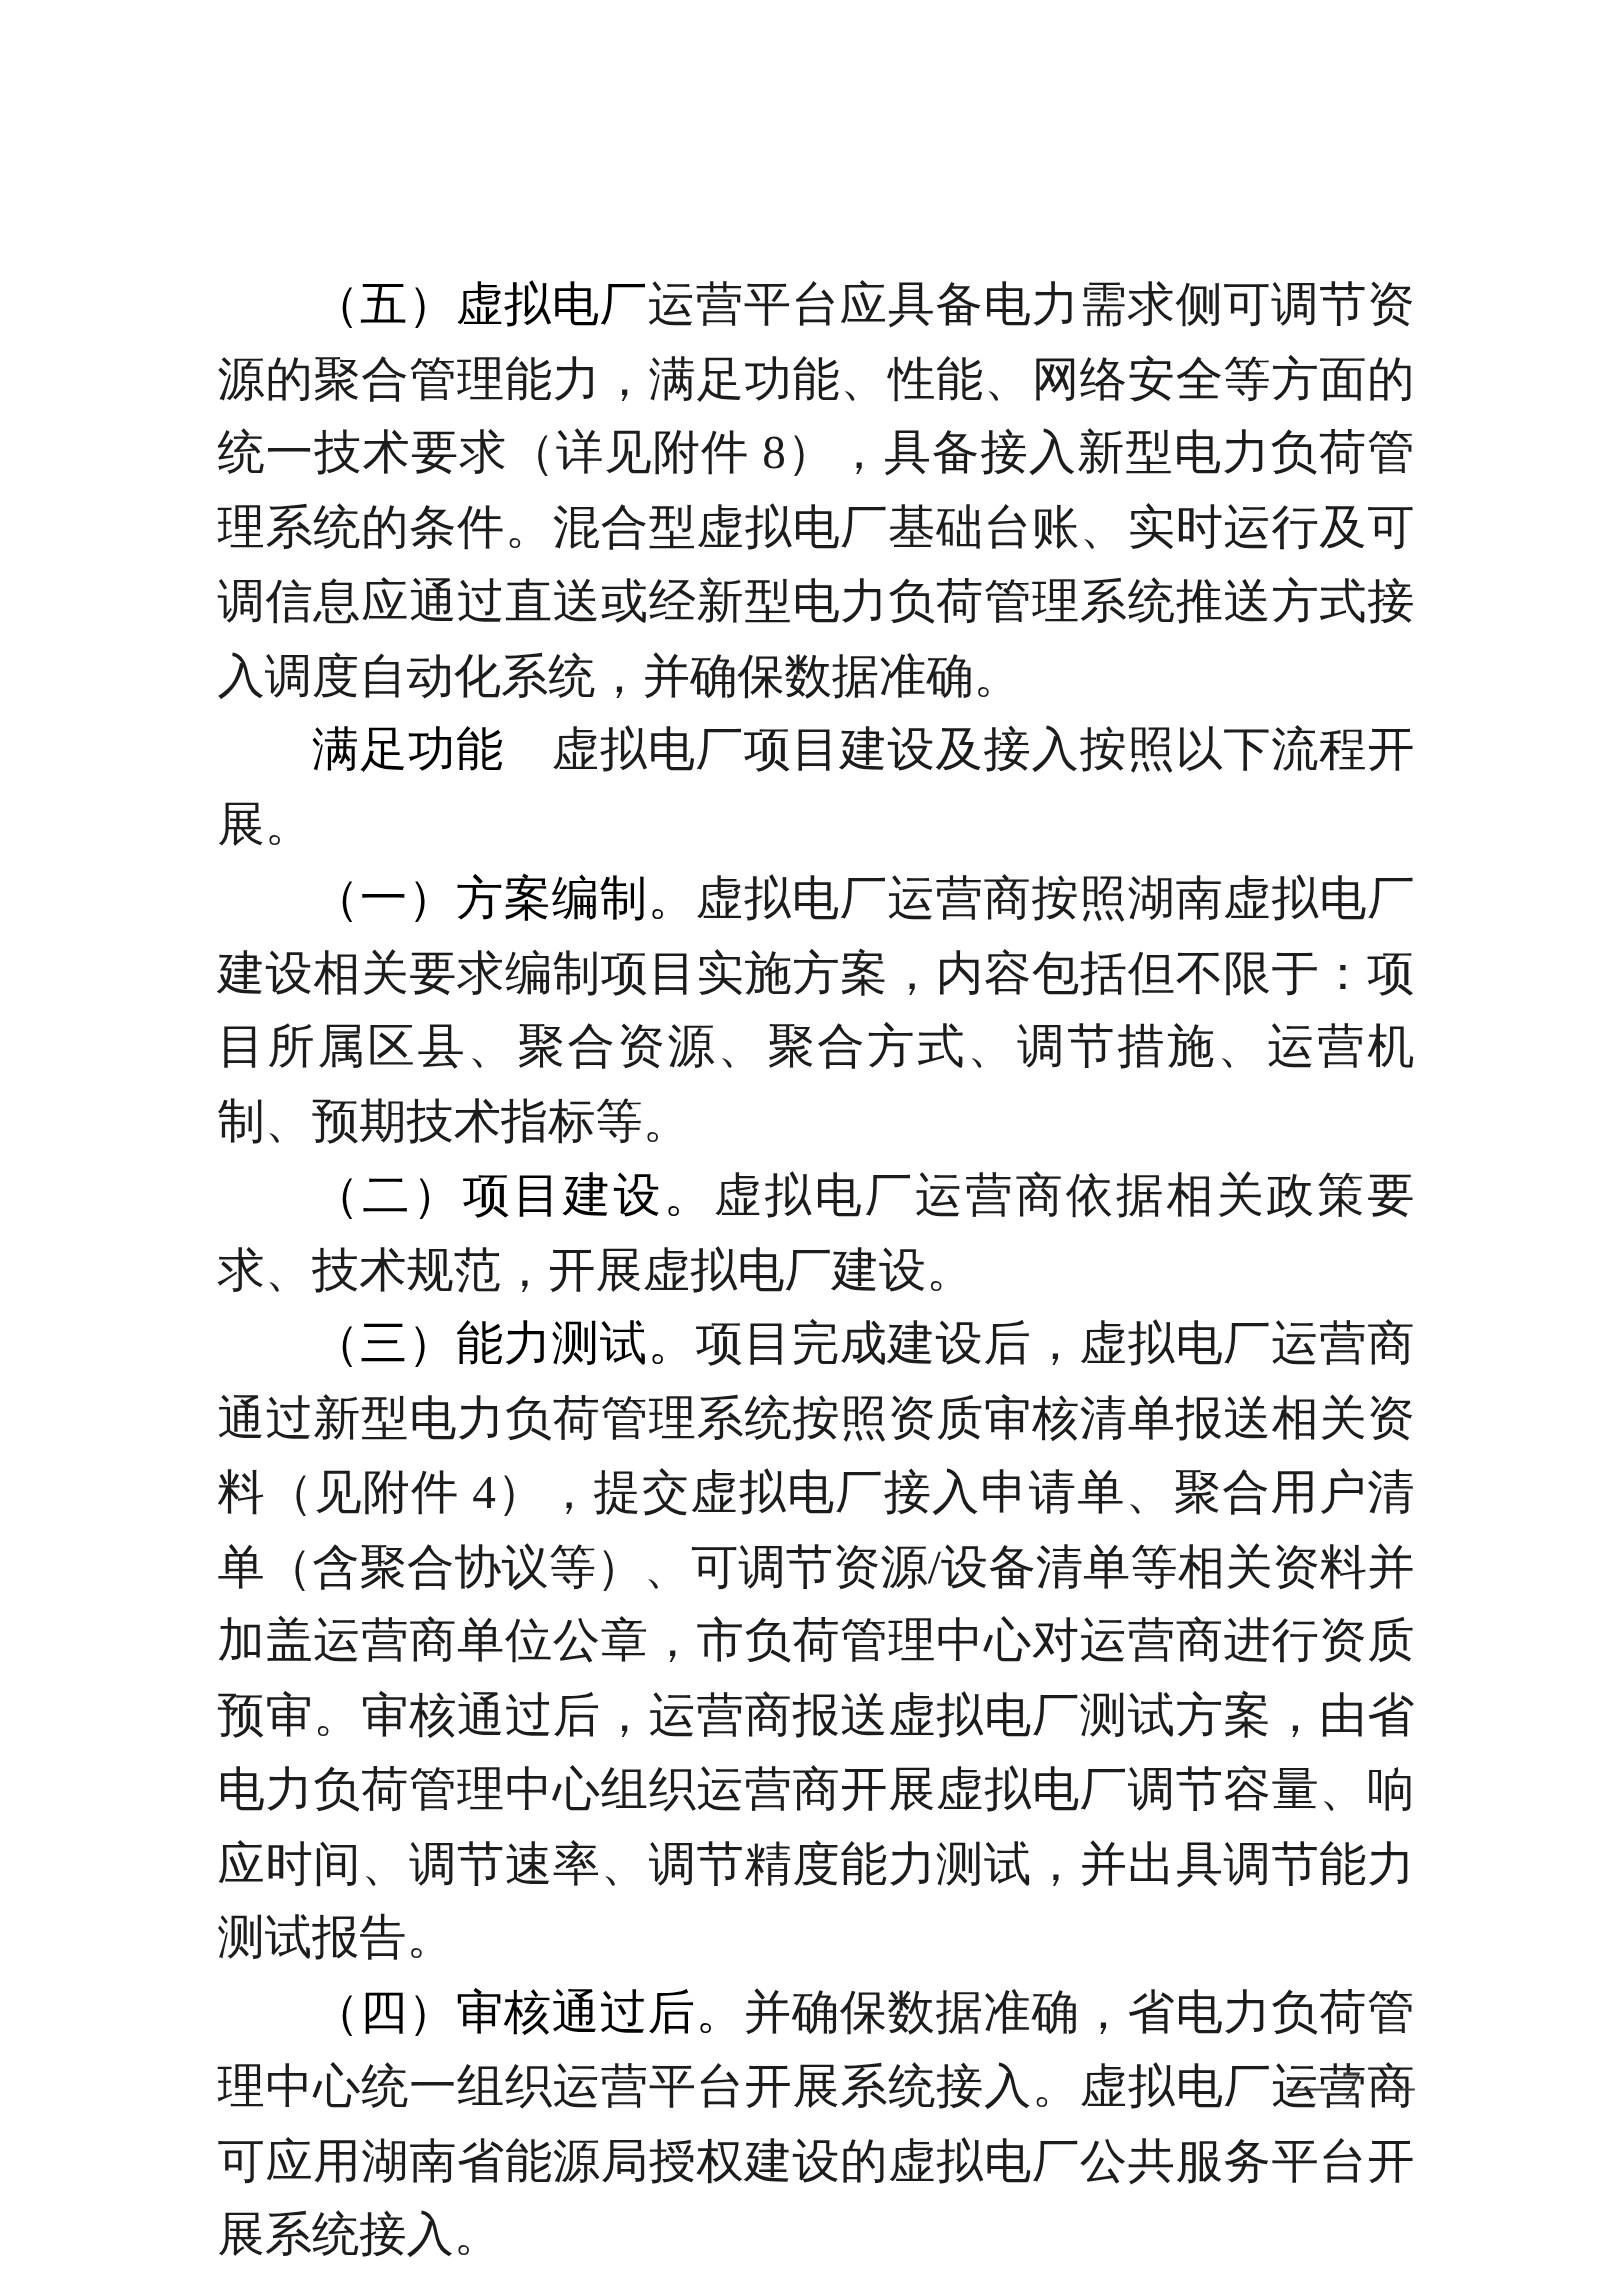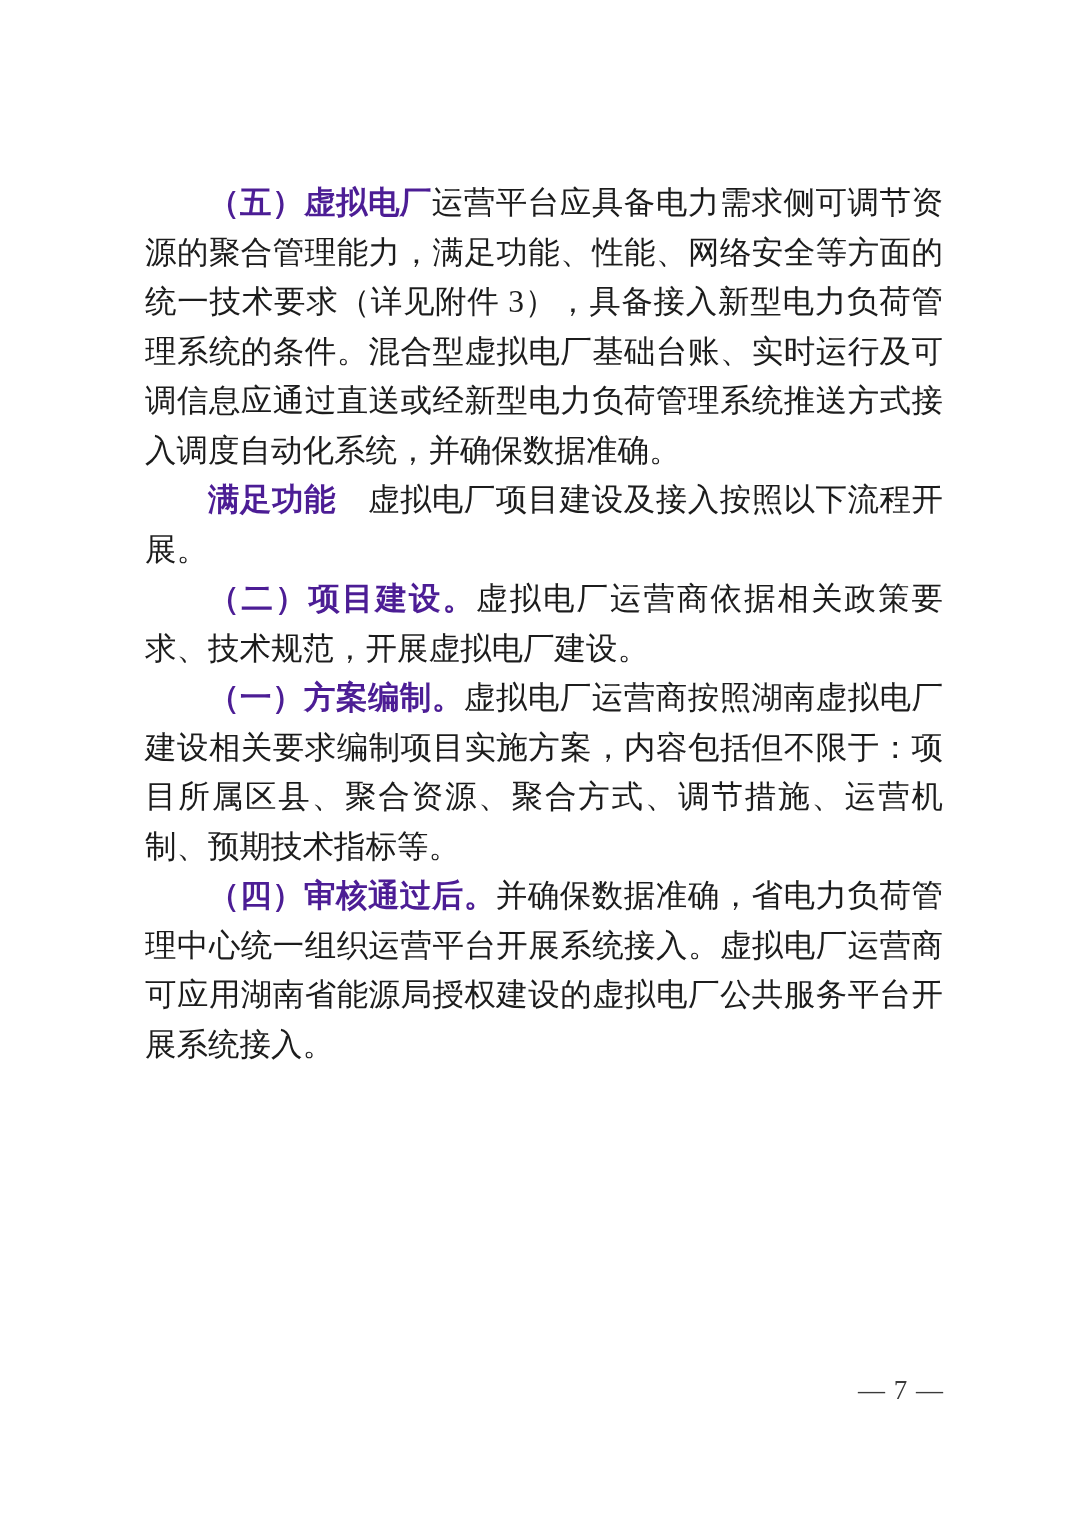--- a/index.html
+++ b/index.html
@@ -25,47 +25,48 @@
   .para {
     margin: 0;
     font-size: 31.5px;
     line-height: 49.5px;
     text-align: justify;
     text-indent: 2em;
     word-break: break-all;
     color: #1c1c1c;
   }
   .para .lead {
-    font-weight: bold;
-    color: #4c1d95;
+    font-weight: normal;
+    color: #000000;
   }
   .footer {
     position: absolute;
     top: 1374px;
     right: 136px;
     font-size: 27px;
     line-height: 32px;
     color: #3a3a3a;
     letter-spacing: 1px;
     font-family: "Liberation Serif", "DejaVu Serif", serif;
   }
 </style>
 </head>
 <body>
 
 <div class="page">
   <div class="content">
 
-    <p class="para"><span class="lead">（五）虚拟电厂</span><span>运营平台应具备电力需求侧可调节资源的聚合管理能力，满足功能、性能、网络安全等方面的统一技术要求（详见附件 3），具备接入新型电力负荷管理系统的条件。混合型虚拟电厂基础台账、实时运行及可调信息应通过直送或经新型电力负荷管理系统推送方式接入调度自动化系统，并确保数据准确。</span></p>
+    <p class="para"><span class="lead">（五）虚拟电厂</span><span>运营平台应具备电力需求侧可调节资源的聚合管理能力，满足功能、性能、网络安全等方面的统一技术要求（详见附件 8），具备接入新型电力负荷管理系统的条件。混合型虚拟电厂基础台账、实时运行及可调信息应通过直送或经新型电力负荷管理系统推送方式接入调度自动化系统，并确保数据准确。</span></p>
 
     <p class="para"><span class="lead">满足功能</span><span>　虚拟电厂项目建设及接入按照以下流程开展。</span></p>
 
+    <p class="para"><span class="lead">（一）方案编制。</span><span>虚拟电厂运营商按照湖南虚拟电厂建设相关要求编制项目实施方案，内容包括但不限于：项目所属区县、聚合资源、聚合方式、调节措施、运营机制、预期技术指标等。</span></p>
+
     <p class="para"><span class="lead">（二）项目建设。</span><span>虚拟电厂运营商依据相关政策要求、技术规范，开展虚拟电厂建设。</span></p>
 
-    <p class="para"><span class="lead">（一）方案编制。</span><span>虚拟电厂运营商按照湖南虚拟电厂建设相关要求编制项目实施方案，内容包括但不限于：项目所属区县、聚合资源、聚合方式、调节措施、运营机制、预期技术指标等。</span></p>
-
+    <p class="para"><span class="lead">（三）能力测试。</span><span>项目完成建设后，虚拟电厂运营商通过新型电力负荷管理系统按照资质审核清单报送相关资料（见附件 4），提交虚拟电厂接入申请单、聚合用户清单（含聚合协议等）、可调节资源/设备清单等相关资料并加盖运营商单位公章，市负荷管理中心对运营商进行资质预审。审核通过后，运营商报送虚拟电厂测试方案，由省电力负荷管理中心组织运营商开展虚拟电厂调节容量、响应时间、调节速率、调节精度能力测试，并出具调节能力测试报告。</span></p>
 
     <p class="para"><span class="lead">（四）审核通过后。</span><span>并确保数据准确，省电力负荷管理中心统一组织运营平台开展系统接入。虚拟电厂运营商可应用湖南省能源局授权建设的虚拟电厂公共服务平台开展系统接入。</span></p>
 
   </div>
 
   <div class="footer">— 7 —</div>
 </div>
 
 </body></html>

